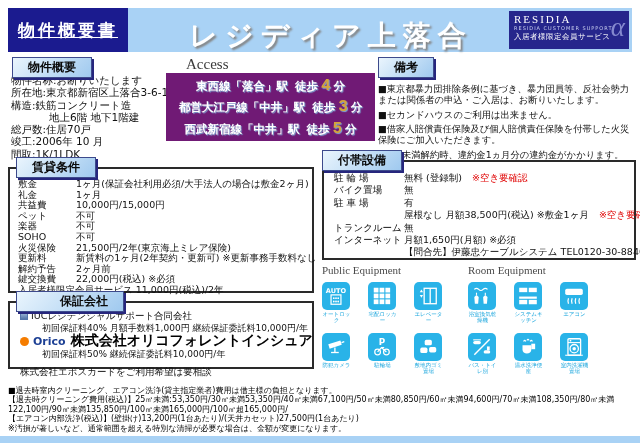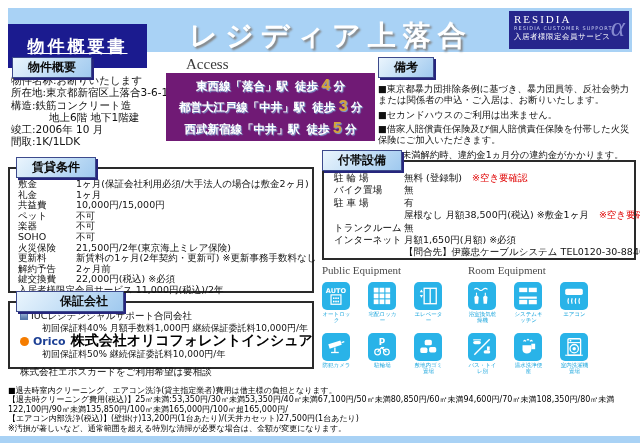--- a/index.html
+++ b/index.html
@@ -3,23 +3,23 @@
 <meta charset="utf-8">
 <style>
   * { margin:0; padding:0; box-sizing:border-box; }
   html,body { background:#fff; }
   .page {
     position:relative; width:640px; height:443px; background:#ffffff;
     font-family:"DejaVu Sans","Liberation Sans",sans-serif; overflow:hidden; color:#111;
   }
   
   .header { position:absolute; left:8px; top:8px; width:624px; height:44px; background:#a9d2f5; }
-  .doc-label { position:absolute; left:0; top:0; width:139px; height:44px; background:#1b1b8f;
+  .doc-label { position:absolute; left:0; top:0; width:120px; height:44px; background:#1b1b8f;
     color:#fff; display:flex; align-items:center; justify-content:center;
-    font-size:17px; font-weight:bold; letter-spacing:3px; text-decoration:underline;margin-top:16px; }
+    font-size:17px; font-weight:bold; letter-spacing:3px; text-decoration:underline; }
   .main-title { position:absolute; left:150px; right:128px; top:0; height:56px;
     display:flex; align-items:center; justify-content:center; color:#fff;
     font-size:28px; font-weight:bold; letter-spacing:7px; text-shadow:2px 2px 2px #858585; white-space:nowrap; }
   .logo-box { position:absolute; right:3px; top:3px; width:120px; height:38px; background:#26268c;
     color:#fff; padding:3px 5px; overflow:hidden; }
   .logo-brand { font-family:"Liberation Serif",serif; font-size:11px; letter-spacing:2px; line-height:11px; }
   .logo-sub { font-size:5px; color:#cdd3f2; letter-spacing:1px; line-height:7px; }
   .logo-service { font-size:7.5px; line-height:10px; letter-spacing:0.5px; }
   .logo-alpha { position:absolute; right:4px; top:1px; font-family:"Liberation Serif",serif;
     font-style:italic; font-size:27px; color:#8f94d6; opacity:0.9; }
@@ -90,20 +90,21 @@
       <div class="logo-alpha">α</div>
     </div>
   </div>
 
   <div class="tab" style="left:12px; top:57px;">物件概要</div>
   <div class="prop-lines">
     <div>物件名称:お断りいたします</div>
     <div>所在地:東京都新宿区上落合3-6-14</div>
     <div>構造:鉄筋コンクリート造</div>
     <div class="indent">地上6階 地下1階建</div>
+    <div>総戸数:住居70戸</div>
     <div>竣工:2006年 10 月</div>
     <div>間取:1K/1LDK</div>
   </div>
 
   <div class="access-heading">Access</div>
   <div class="access-box">
     <div class="route">
       <span>東西線「落合」駅 徒歩</span><span class="min">4</span><span>分</span>
     </div>
     <div class="route">

